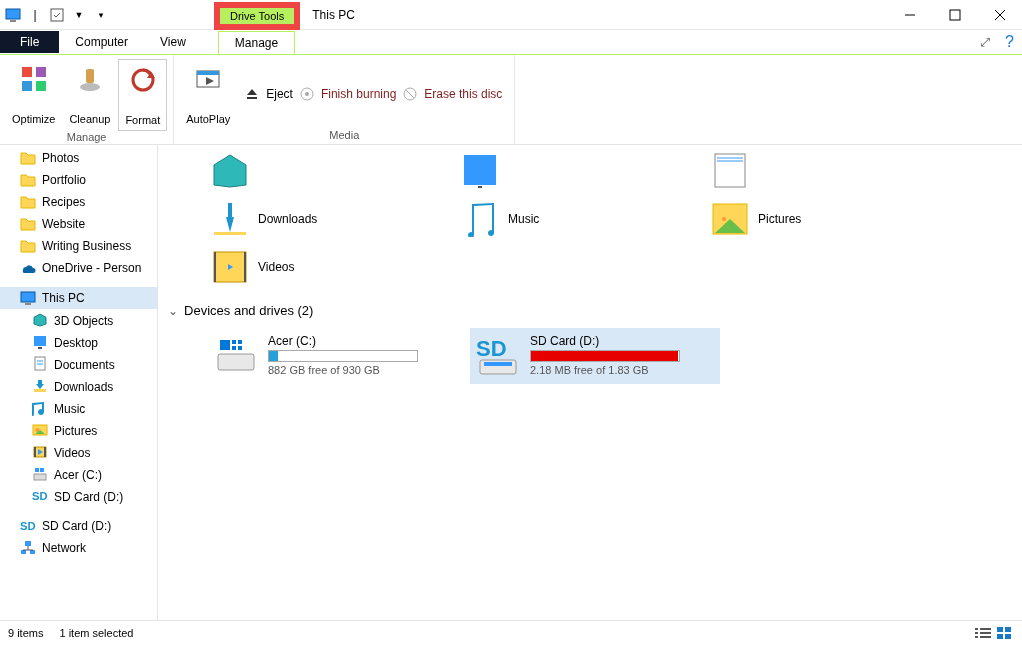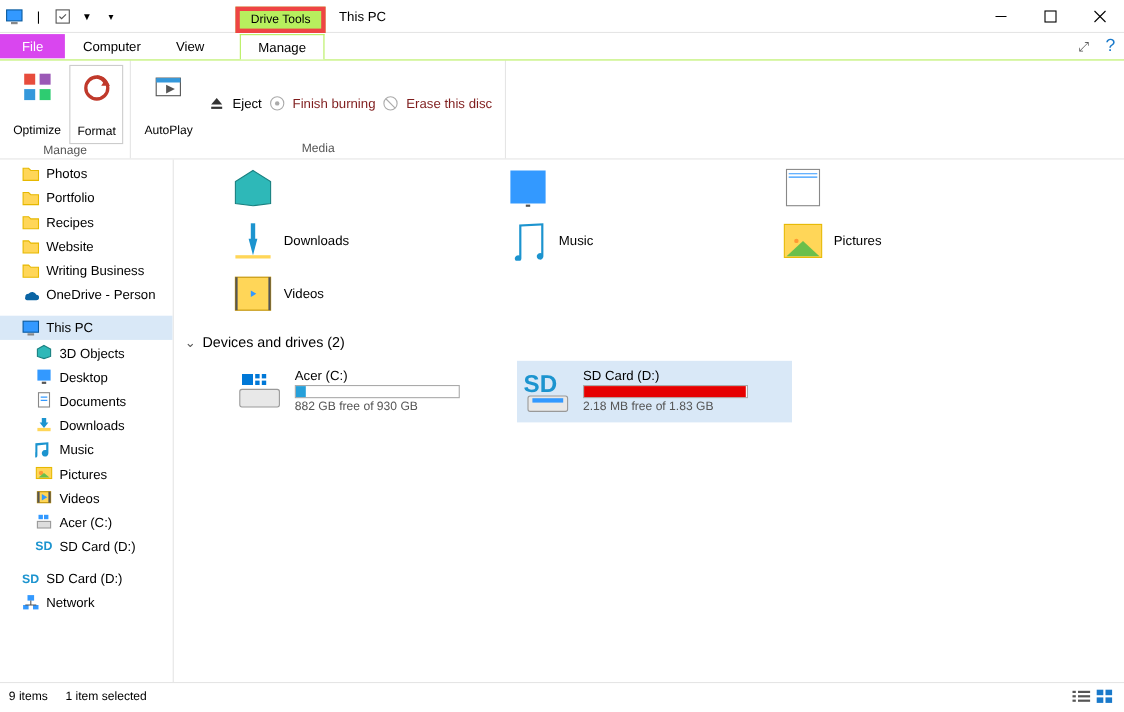--- a/index.html
+++ b/index.html
@@ -1,27 +1,27 @@
 <!DOCTYPE html>
 <html><head>
 <meta charset="utf-8">
 <style>
 * { box-sizing: border-box; margin: 0; padding: 0; }
 body { font-family: 'Segoe UI', Tahoma, sans-serif; font-size: 12px; width: 1022px; height: 647px; background: #fff; overflow: hidden; color: #000; }
 .titlebar { height: 30px; display: flex; align-items: center; border-bottom: 1px solid #e5e5e5; }
 .qat { display: flex; align-items: center; gap: 4px; padding: 0 4px; }
 .qat-item { width: 18px; height: 18px; display: flex; align-items: center; justify-content: center; }
 .title-tabs { display: flex; align-items: flex-end; height: 30px; margin-left: 100px; }
-.drive-tools { background: #b7ef5e; border: 4px solid #ef4444; padding: 2px 10px; font-size: 11px; margin-bottom: 0; }
+.drive-tools { background: #b7ef5e; border: 6px solid #ef4444; padding: 2px 10px; font-size: 11px; margin-bottom: 0; }
 .title-text { margin-left: 12px; font-size: 12px; }
 .win-controls { margin-left: auto; display: flex; }
 .win-btn { width: 45px; height: 30px; display: flex; align-items: center; justify-content: center; font-size: 14px; }
 .menu-tabs { height: 25px; display: flex; align-items: center; border-bottom: 1px solid #b7ef5e; position: relative; }
 .tab { padding: 4px 16px; font-size: 12px; cursor: pointer; }
-.tab.file { background: #d946ef; color: #fff; padding: 4px 20px; }
+.tab.file { background: #0f172a; color: #fff; padding: 4px 20px; }
 .tab.manage { border: 1px solid #b7ef5e; border-bottom: none; background: #fff; }
 .help-icon { position: absolute; right: 8px; color: #1979ca; font-size: 16px; }
 .pin-icon { position: absolute; right: 32px; color: #555; font-size: 12px; }
 .ribbon { height: 90px; display: flex; border-bottom: 1px solid #e5e5e5; }
 .ribbon-group { display: flex; flex-direction: column; align-items: center; padding: 4px 6px; border-right: 1px solid #e5e5e5; }
 .ribbon-items { display: flex; gap: 2px; flex: 1; }
 .ribbon-btn { display: flex; flex-direction: column; align-items: center; padding: 4px 6px; cursor: pointer; }
 .ribbon-btn.bordered { border: 1px solid #ccc; }
 .ribbon-btn-icon { width: 32px; height: 32px; display: flex; align-items: center; justify-content: center; font-size: 24px; }
 .ribbon-btn-label { font-size: 11px; margin-top: 18px; }
@@ -116,20 +116,29 @@
         <div class="ribbon-btn-icon">
             <svg width="28" height="28">
               <rect x="2" y="2" width="10" height="10" fill="#e74c3c"></rect>
               <rect x="16" y="2" width="10" height="10" fill="#9b59b6"></rect>
               <rect x="2" y="16" width="10" height="10" fill="#3498db"></rect>
               <rect x="16" y="16" width="10" height="10" fill="#2ecc71"></rect>
             </svg>
           </div>
         <div class="ribbon-btn-label">Optimize</div>
       </div>
+      <div class="ribbon-btn">
+        <div class="ribbon-btn-icon">
+            <svg width="28" height="28">
+              <ellipse cx="14" cy="22" rx="10" ry="4" fill="#bbb"></ellipse>
+              <rect x="10" y="4" width="8" height="14" fill="#d4a050" rx="2"></rect>
+            </svg>
+          </div>
+        <div class="ribbon-btn-label">Cleanup</div>
+      </div>
       <div class="ribbon-btn bordered">
         <div class="ribbon-btn-icon">
             <svg width="28" height="28">
               <circle cx="14" cy="14" r="10" fill="none" stroke="#c0392b" stroke-width="3"></circle>
               <path d="M14 4 A10 10 0 0 1 22 10" fill="none" stroke="#c0392b" stroke-width="3"></path>
               <polygon points="22,6 26,12 18,12" fill="#c0392b"></polygon>
             </svg>
           </div>
         <div class="ribbon-btn-label">Format</div>
       </div>

